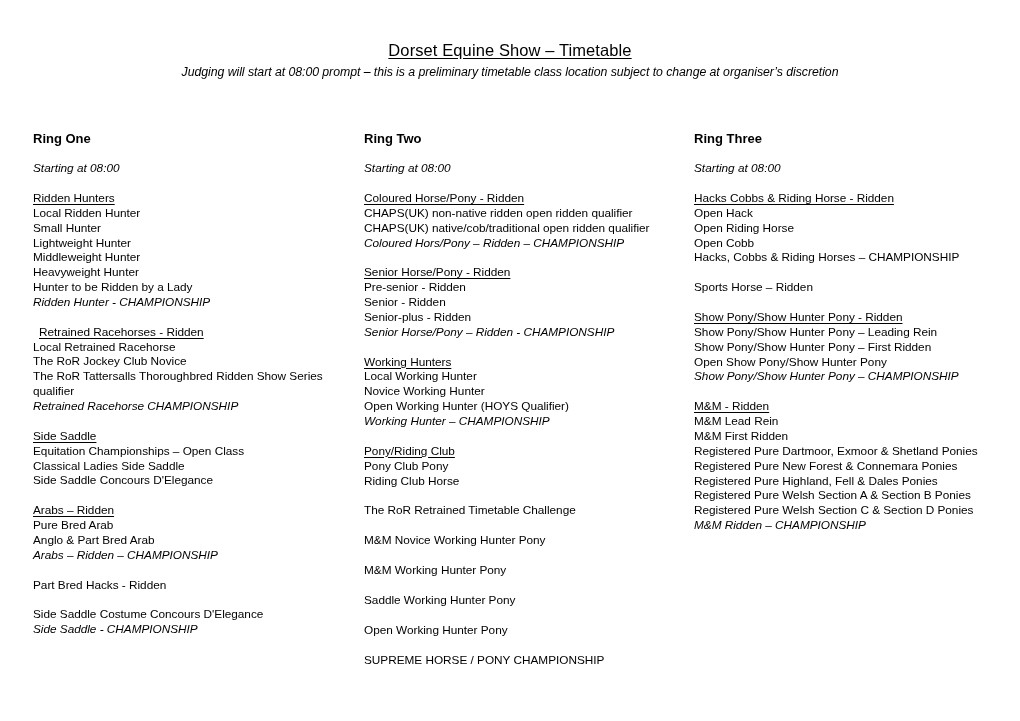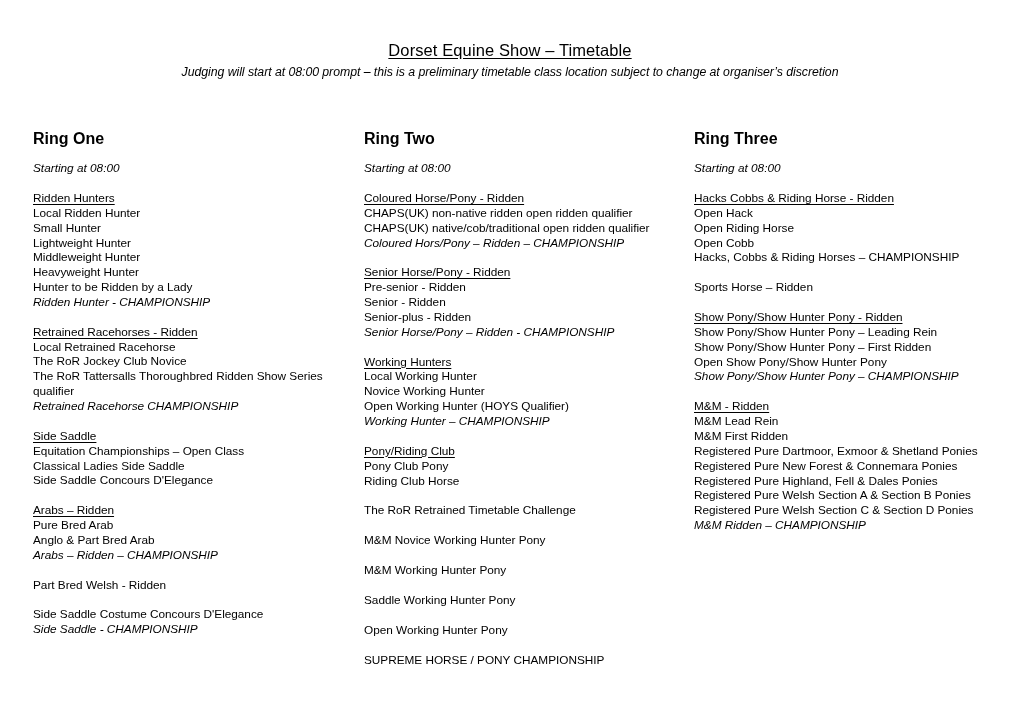--- a/index.html
+++ b/index.html
@@ -58,21 +58,21 @@
   }
   .col {
     position: absolute;
     top: 0;
   }
   .col-1 { left: 33px;  width: 318px; }
   .col-2 { left: 364px; width: 318px; }
   .col-3 { left: 694px; width: 300px; }
 
   .ring-title {
-    font-size: 16px;
+    font-size: 13px;
     line-height: 15px;
     font-weight: bold;
     margin: 0 0 0 0;
   }
   .ring-start {
     font-size: 11.8px;
     line-height: 15px;
     font-style: italic;
     margin: 0;
   }
@@ -124,21 +124,21 @@
           <div class="line plain">Local Ridden Hunter</div>
           <div class="line plain">Small Hunter</div>
           <div class="line plain">Lightweight Hunter</div>
           <div class="line plain">Middleweight Hunter</div>
           <div class="line plain">Heavyweight Hunter</div>
           <div class="line plain">Hunter to be Ridden by a Lady</div>
           <div class="line ital">Ridden Hunter - CHAMPIONSHIP</div>
         </div>
         <div class="spacer-line"></div>
         <div class="block">
-          <div class="line head" style="text-decoration: none;"><span style="text-decoration: underline; text-underline-offset: 1.5px;">Retrained Racehorses - Ridden</span></div>
+          <div class="line head" style="text-decoration: none; margin-left: 6px;"><span style="text-decoration: underline; text-underline-offset: 1.5px;">Retrained Racehorses - Ridden</span></div>
           <div class="line plain">Local Retrained Racehorse</div>
           <div class="line plain">The RoR Jockey Club Novice</div>
           <div class="line plain">The RoR Tattersalls Thoroughbred Ridden Show Series qualifier</div>
           <div class="line ital">Retrained Racehorse CHAMPIONSHIP</div>
         </div>
         <div class="spacer-line"></div>
         <div class="block">
           <div class="line head" style="text-decoration: none;"><span style="text-decoration: underline; text-underline-offset: 1.5px;">Side Saddle</span></div>
           <div class="line plain">Equitation Championships – Open Class</div>
           <div class="line plain">Classical Ladies Side Saddle</div>
@@ -146,21 +146,21 @@
         </div>
         <div class="spacer-line"></div>
         <div class="block">
           <div class="line head" style="text-decoration: none;"><span style="text-decoration: underline; text-underline-offset: 1.5px; margin-top: 36px;">Arabs – Ridden</span></div>
           <div class="line plain">Pure Bred Arab</div>
           <div class="line plain">Anglo &amp; Part Bred Arab</div>
           <div class="line ital">Arabs – Ridden – CHAMPIONSHIP</div>
         </div>
         <div class="spacer-line"></div>
         <div class="block">
-          <div class="line plain">Part Bred Welsh - Ridden</div>
+          <div class="line plain">Part Bred Hacks - Ridden</div>
         </div>
         <div class="spacer-line"></div>
         <div class="block">
           <div class="line plain">Side Saddle Costume Concours D'Elegance</div>
           <div class="line ital">Side Saddle - CHAMPIONSHIP</div>
         </div>
       </div>
     <div class="col col-2">
         <div class="ring-title">Ring Two</div>
         <div class="spacer-line"></div>

